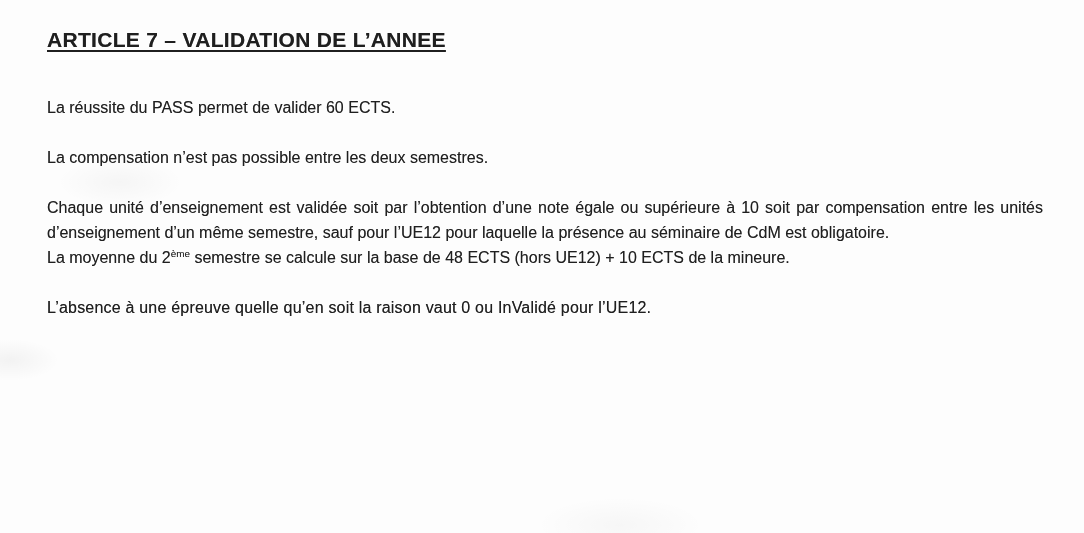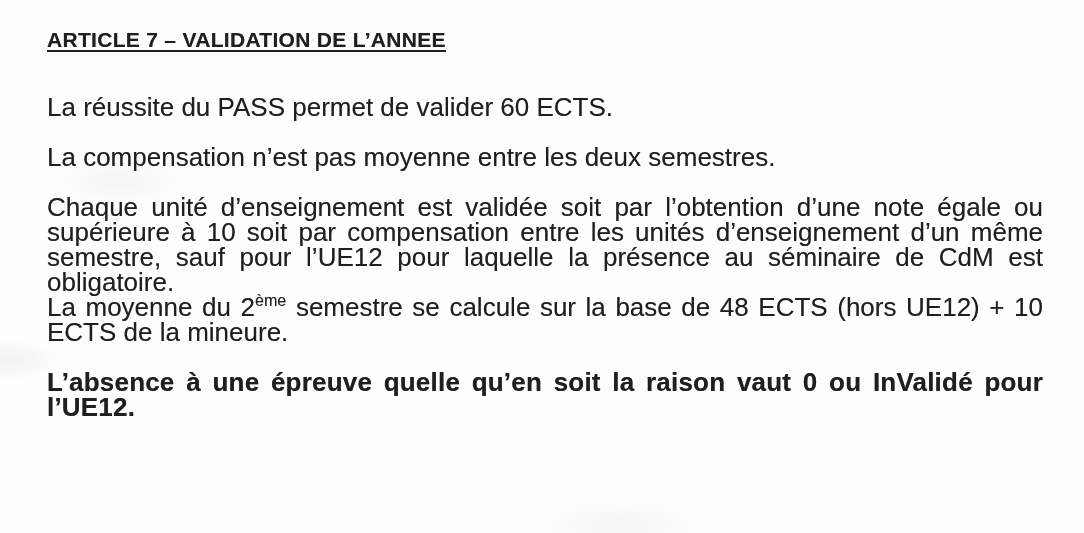--- a/index.html
+++ b/index.html
@@ -29,41 +29,41 @@
     line-height: 26px;
     font-weight: bold;
     letter-spacing: 0.3px;
     margin: 0 0 42px 0;
     text-decoration: underline;
     text-decoration-thickness: 2px;
     text-underline-offset: 3px;
     text-shadow: 0 0 0.5px rgba(20,20,20,0.55);
   }
   .doc-body .para {
-    font-size: 26px;
+    font-size: 16px;
     line-height: 25px;
     margin: 0 0 25px 0;
     text-align: justify;
     text-shadow: 0 0 0.5px rgba(20,20,20,0.45);
   }
   .doc-body .para.bold {
-    font-weight: bold;
+    font-weight: normal;
     letter-spacing: 0.2px;
     text-shadow: 0 0 0.5px rgba(20,20,20,0.6);
   }
   .doc-body .para sup {
     font-size: 0.62em;
     line-height: 0;
     vertical-align: super;
   }
 </style>
 </head>
 <body style="--text-color: #1f1f1f; --page-bg: #fdfdfd;">
 
 <div class="page">
   <h1 class="doc-title">ARTICLE 7 – VALIDATION DE L’ANNEE</h1>
   <div class="doc-body">
       <p class="para">La réussite du PASS permet de valider 60 ECTS.</p>
-      <p class="para">La compensation n’est pas moyenne entre les deux semestres.</p>
+      <p class="para">La compensation n’est pas possible entre les deux semestres.</p>
       <p class="para">Chaque unité d’enseignement est validée soit par l’obtention d’une note égale ou supérieure à 10 soit par compensation entre les unités d’enseignement d’un même semestre, sauf pour l’UE12 pour laquelle la présence au séminaire de CdM est obligatoire.<br>La moyenne du 2<sup>ème</sup> semestre se calcule sur la base de 48 ECTS (hors UE12) + 10 ECTS de la mineure.</p>
       <p class="para bold">L’absence à une épreuve quelle qu’en soit la raison vaut 0 ou InValidé pour l’UE12.</p>
     </div>
 </div>
 
 </body></html>

